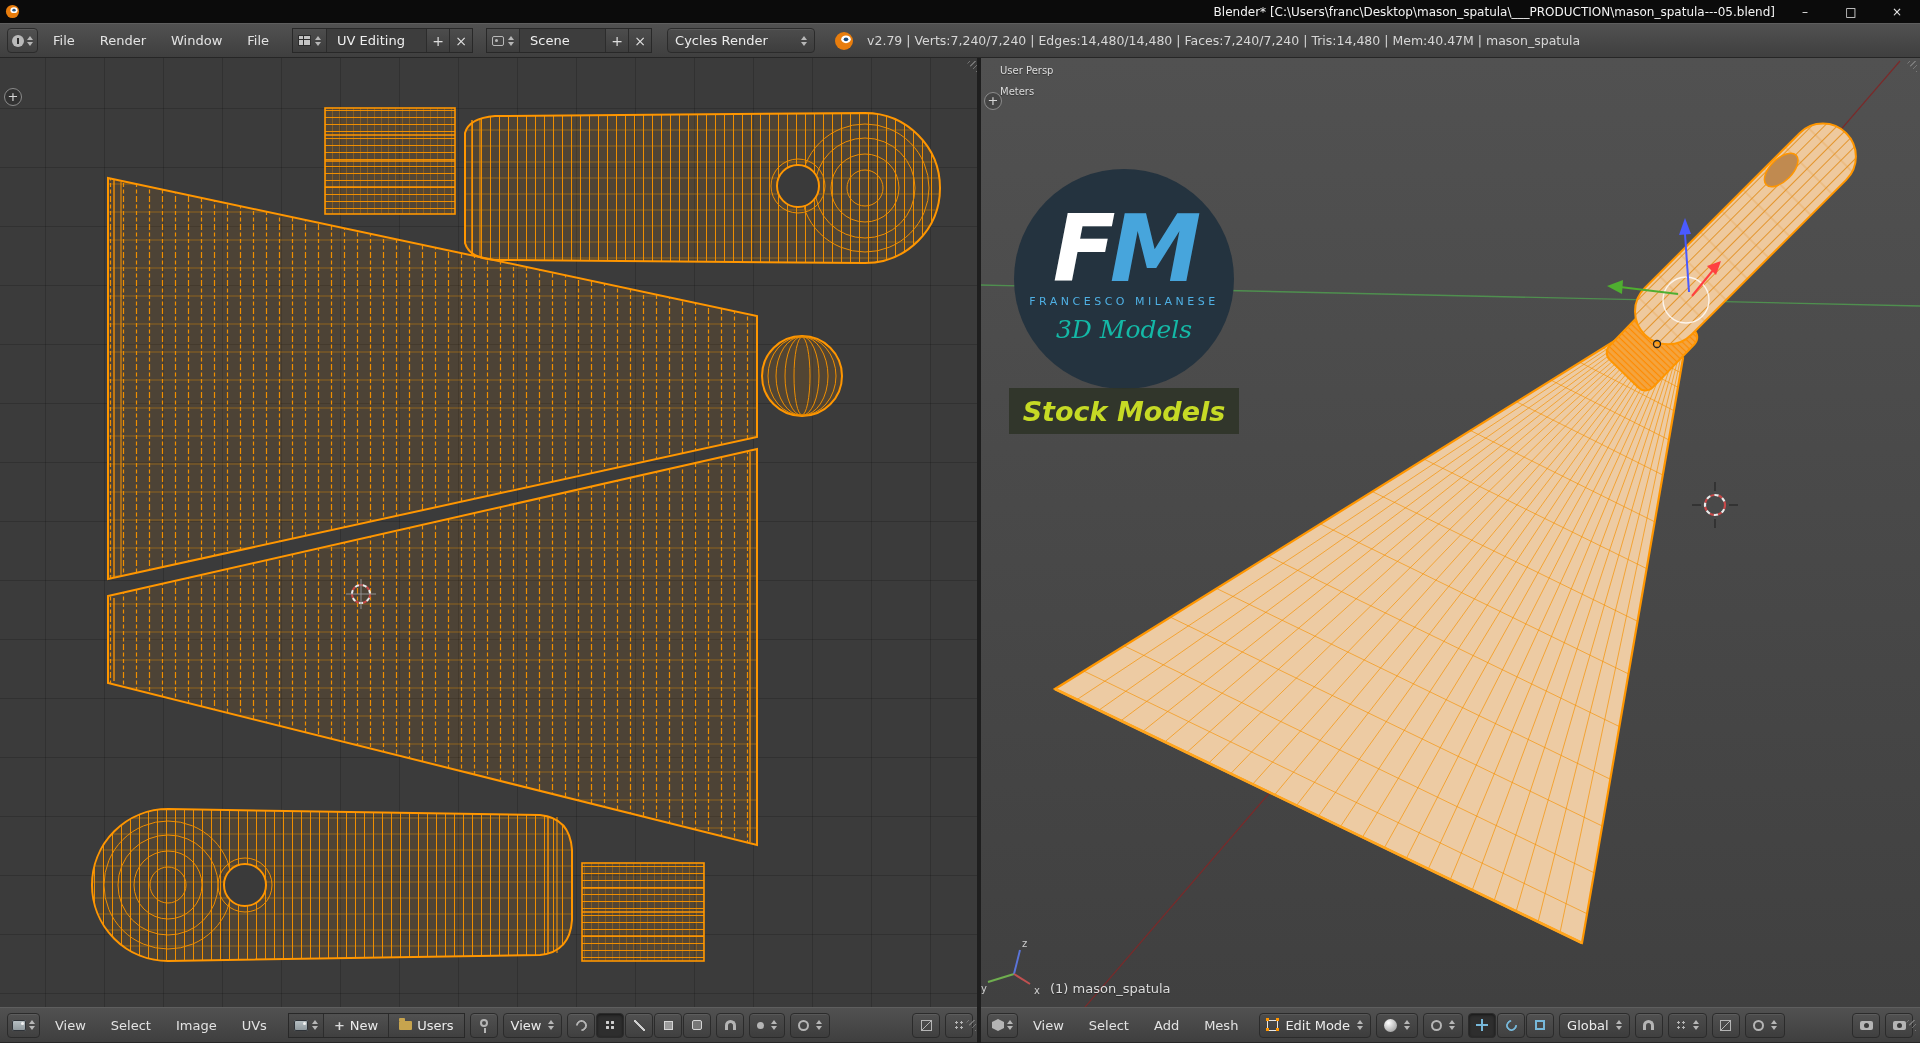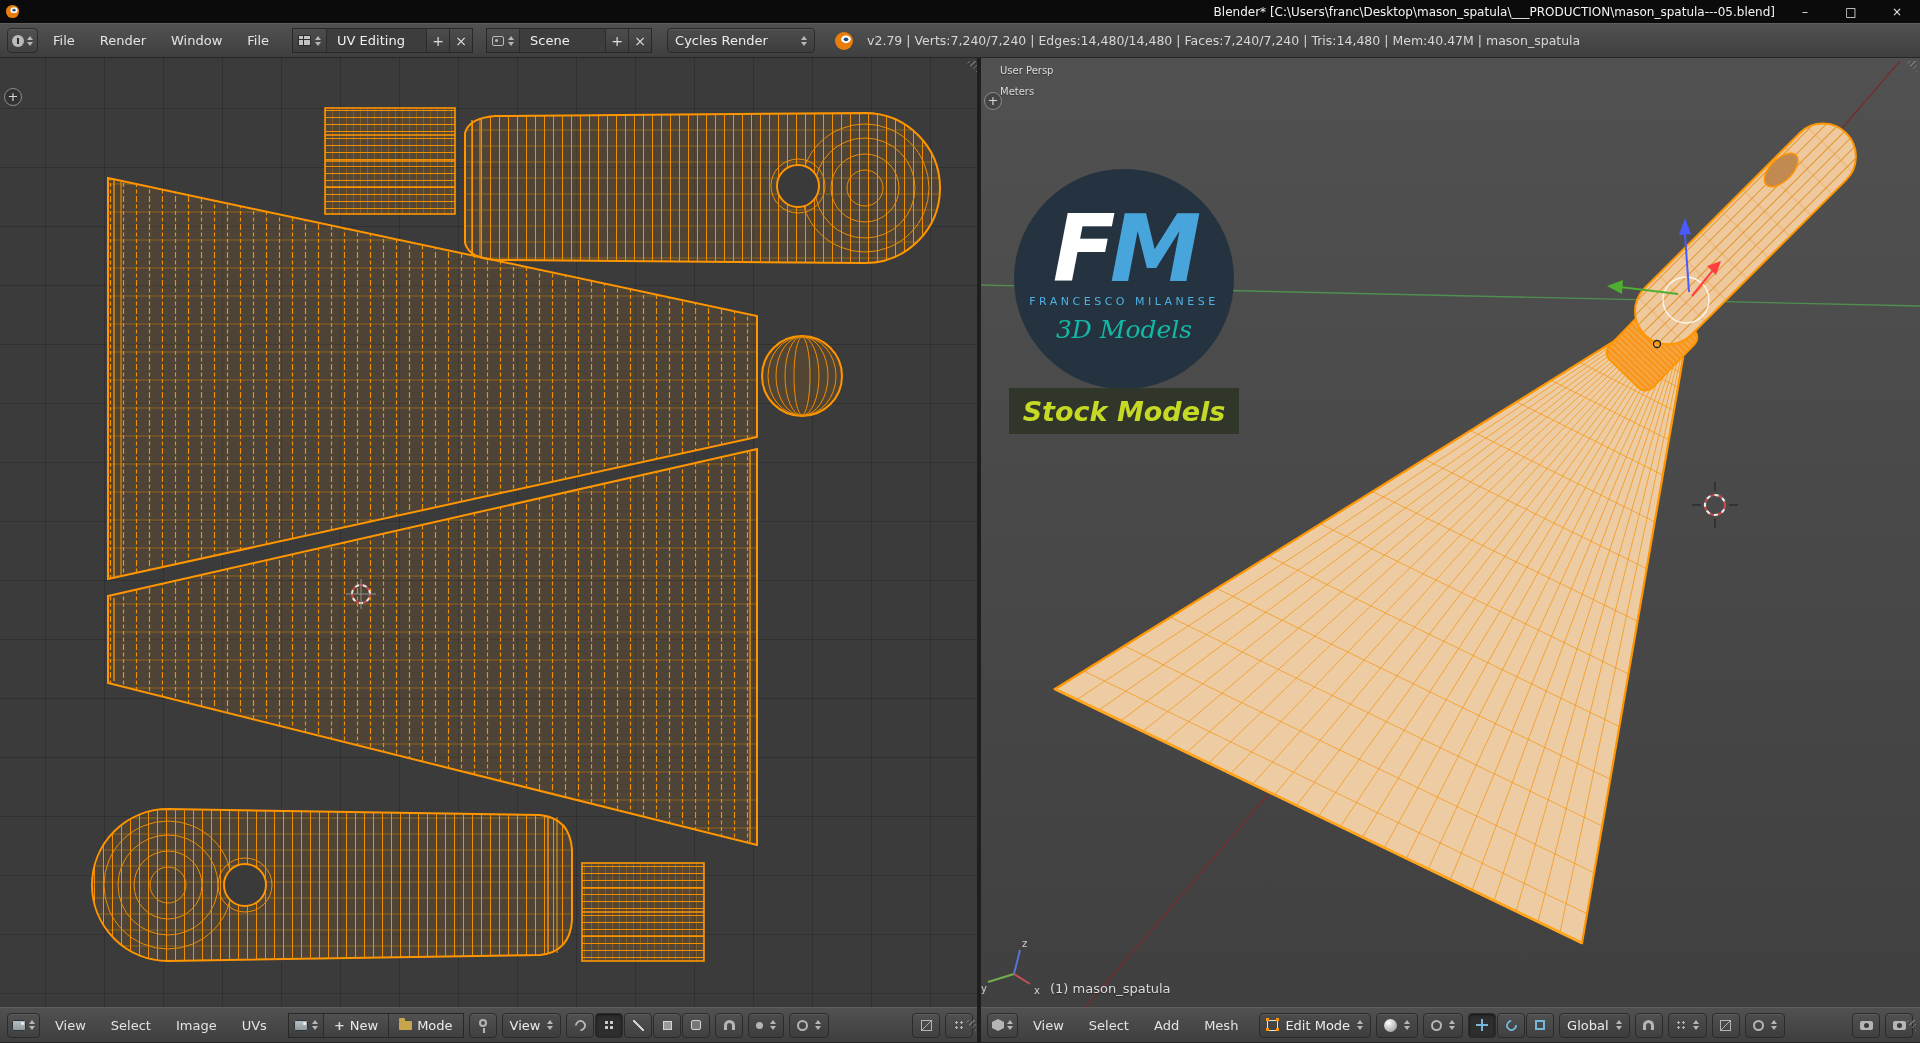--- a/index.html
+++ b/index.html
@@ -306,21 +306,21 @@
               <i class="u"></i>
               <i class="d"></i>
             </span>
         </div>
         <div class="btn">
           <span class="plus-g">+</span>
           <span>New</span>
         </div>
         <div class="btn">
           <span class="i-folder"></span>
-          <span>Mode</span>
+          <span>Users</span>
         </div>
       </div>
 
       <div class="tool-btn">
           <span class="i-pin"></span>
         </div>
 
       <div class="dd">
         <span>View</span>
         <span class="updown">

